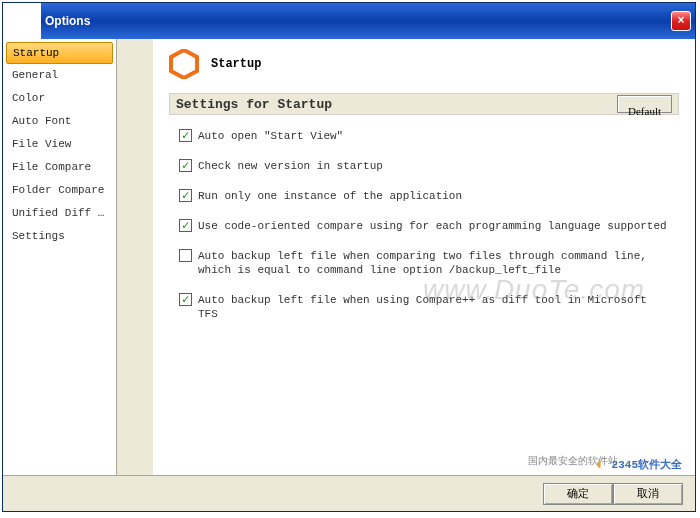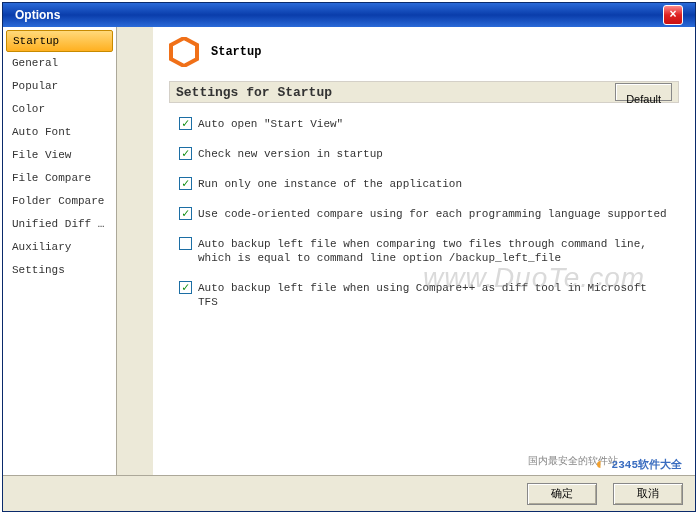--- a/index.html
+++ b/index.html
@@ -15,29 +15,30 @@
 .window {
   width: 694px;
   height: 510px;
   border: 1px solid #0a2a6b;
   position: absolute;
   top: 2px; left: 2px;
   display: flex;
   flex-direction: column;
 }
 .titlebar {
-  height: 24px;
+  height: 36px;
   background: linear-gradient(to bottom, #2a6ad8 0%, #0a3dab 50%, #2a6ad8 100%);
   display: flex;
   align-items: center;
-  padding: 0 12px;
+  padding: 0 4px;
   color: #fff;
   font-family: Tahoma, sans-serif;
   font-size: 12px;
   font-weight: bold;
+  margin-left: 38px;
 }
 .titlebar .title { flex: 1; }
 .close-btn {
   width: 20px; height: 20px;
   background: linear-gradient(to bottom, #f88 0%, #d22 50%, #c11 100%);
   border: 1px solid #fff;
   border-radius: 3px;
   color: #fff;
   font-family: Arial, sans-serif;
   font-weight: bold;
@@ -112,21 +113,21 @@
 .section-bar .sect-title {
   flex: 1;
   font-family: "Courier New", monospace;
   font-size: 13px;
   font-weight: bold;
   color: #333;
 }
 .default-btn {
   height: 18px;
   padding: 8px 10px;
-  font-family: Liberation Sans, sans-serif;
+  font-family: Liberation Serif, serif;
   font-size: 11px;
   background: #ece9d8;
   border: 1px solid #888;
   box-shadow: inset 1px 1px 0 #fff;
   cursor: pointer;
   line-height: 14px;
 }
 .options-area {
   flex: 1;
   padding: 10px 24px 0 26px;
@@ -162,21 +163,21 @@
   line-height: 14px;
 }
 .footer {
   height: 36px;
   background: #ece9d8;
   border-top: 1px solid #aca899;
   display: flex;
   justify-content: flex-end;
   align-items: center;
   padding: 8px 12px;
-  gap: 16px;
+  gap: 0;
 }
 .dlg-btn {
   width: 70px; height: 22px;
   font-family: Tahoma, sans-serif;
   font-size: 11px;
   background: #ece9d8;
   border: 1px solid #888;
   box-shadow: inset 1px 1px 0 #fff, inset -1px -1px 0 #aca899;
   cursor: pointer;
 }
@@ -219,28 +220,26 @@
 <div class="window">
   <div class="titlebar">
     <span class="title">Options</span>
     <div class="close-btn">×</div>
   </div>
 
   <div class="body">
     <div class="sidebar" id="sidebar">
         <div class="side-item selected">Startup</div>
         <div class="side-item">General</div>
-        <div class="side-item">Popular</div>
         <div class="side-item">Color</div>
         <div class="side-item">Auto Font</div>
         <div class="side-item">File View</div>
         <div class="side-item">File Compare</div>
         <div class="side-item">Folder Compare</div>
         <div class="side-item">Unified Diff ...</div>
-        <div class="side-item">Auxiliary</div>
         <div class="side-item">Settings</div>
       </div>
 
     <div class="main">
       <div class="header">
         <div class="hexagon">
           <svg viewBox="0 0 30 30">
             <polygon points="15,1 28,8 28,22 15,29 2,22 2,8" fill="#fff" stroke="#f07018" stroke-width="4"></polygon>
           </svg>
         </div>

